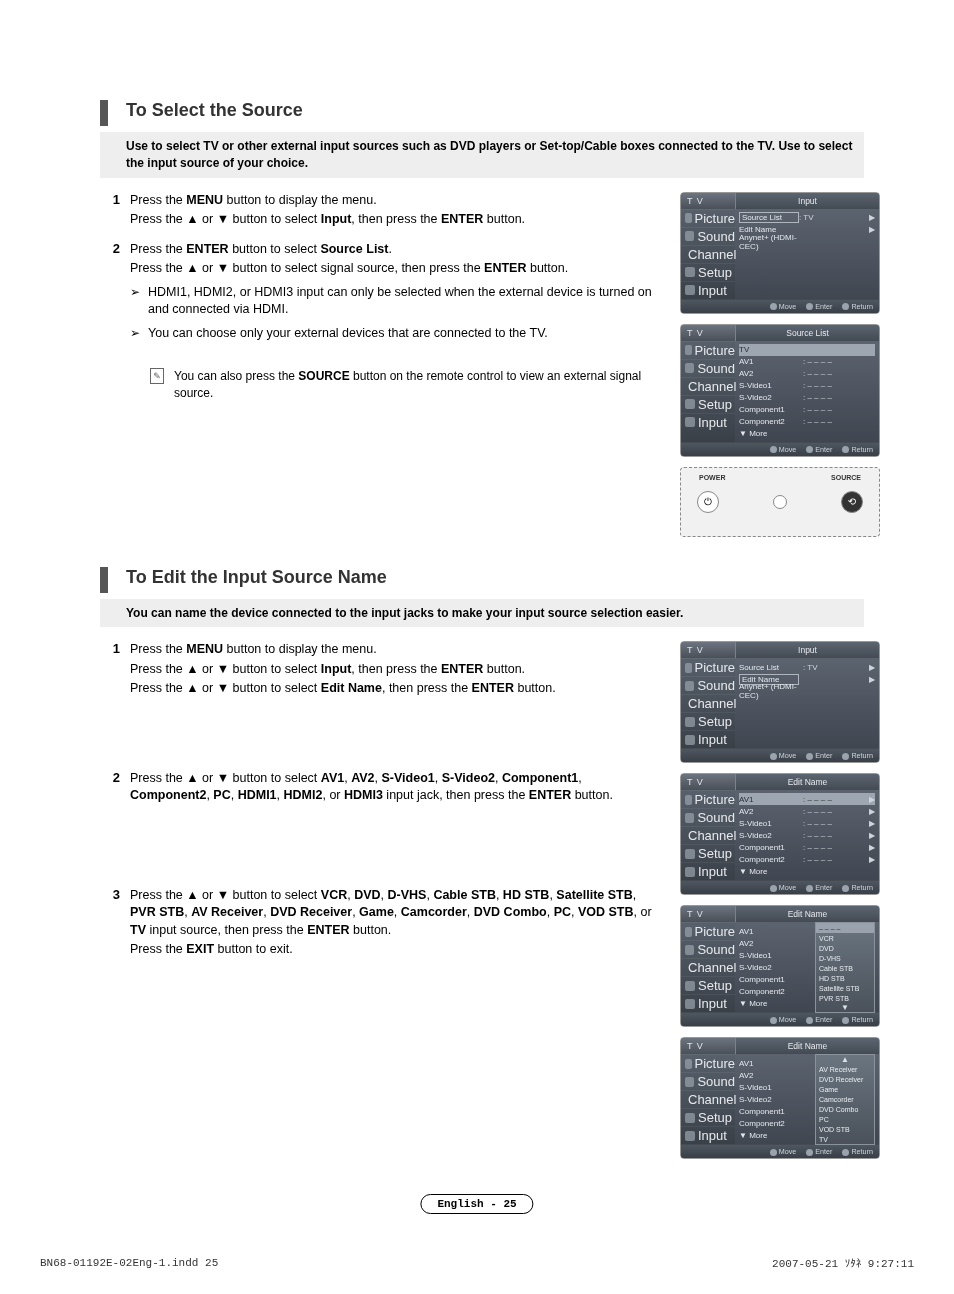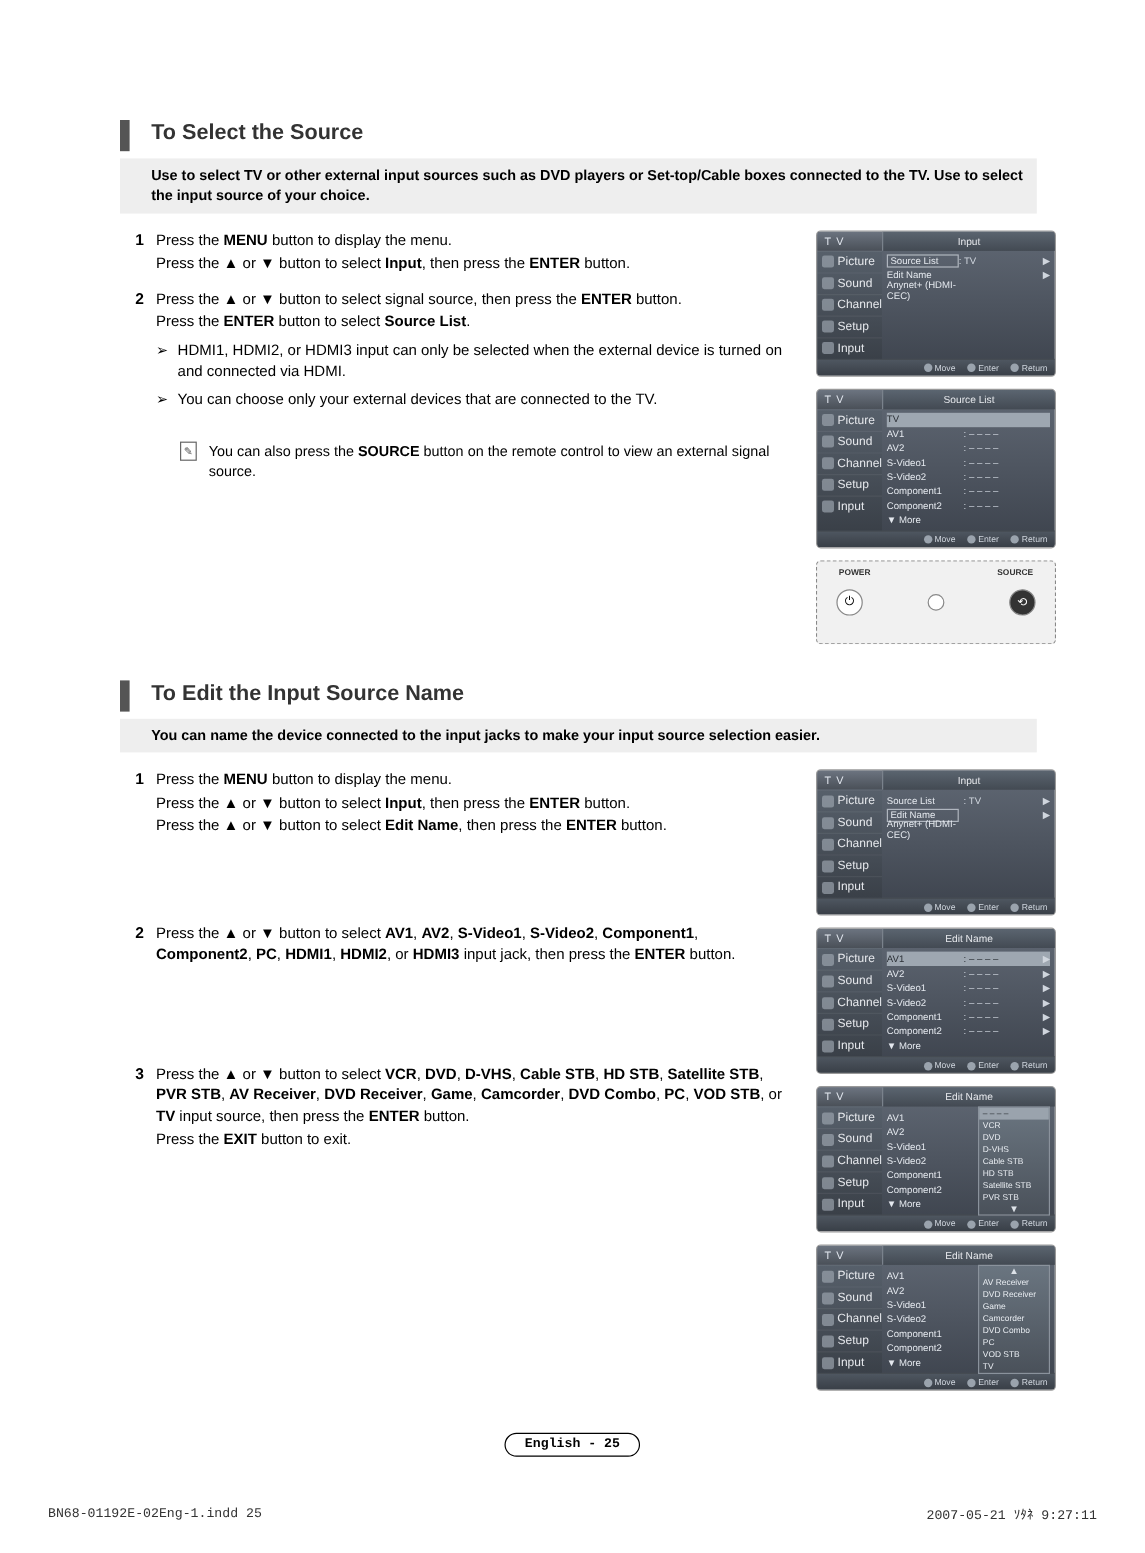--- a/index.html
+++ b/index.html
@@ -92,21 +92,21 @@
   .osd-body { display:flex; }
   .osd-sidebar {
     width: 54px;
     display:flex; flex-direction:column;
     background: linear-gradient(#57606b,#3a4048);
   }
   .side-item {
     height: 18px;
     display:flex; align-items:center; gap:3px;
     padding-left:4px;
-    font-size:10px;
+    font-size:13px;
     border-top:1px solid rgba(255,255,255,0.06);
   }
   .side-icon { width:10px; height:10px; background:#9aa3ad; border-radius:2px; opacity:0.7;}
   .osd-main {
     flex:1; padding:3px 4px 2px 4px;
     display:flex; flex-direction:column; gap:0;
     min-height: 90px;
   }
   .main-row {
     display:flex; align-items:center; height:12px; font-size:8px; position:relative;
@@ -180,22 +180,22 @@
         <li>
           <div class="num">1</div>
           <div class="body">
             <p>Press the <b>MENU</b> button to display the menu.</p>
             <p>Press the ▲ or ▼ button to select <b>Input</b>, then press the <b>ENTER</b> button.</p>
           </div>
         </li>
         <li>
           <div class="num">2</div>
           <div class="body">
+            <p>Press the <b>ENTER</b> button to select <b>Source List</b>.</p>
             <p>Press the ▲ or ▼ button to select signal source, then press the <b>ENTER</b> button.</p>
-            <p>Press the <b>ENTER</b> button to select <b>Source List</b>.</p>
             <ul class="arrows">
               <li>HDMI1, HDMI2, or HDMI3 input can only be selected when the external device is turned on and connected via HDMI.</li>
               <li>You can choose only your external devices that are connected to the TV.</li>
             </ul>
           </div>
         </li>
       </ol>
     <div class="note-box">
       <div class="note-icon">✎</div>
       <div id="s1note">You can also press the <b>SOURCE</b> button on the remote control to view an external signal source.</div>

